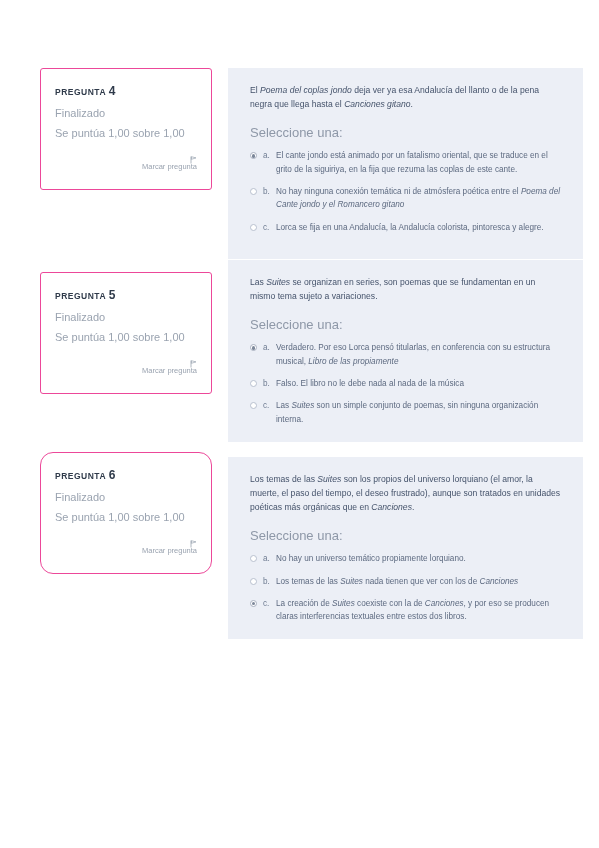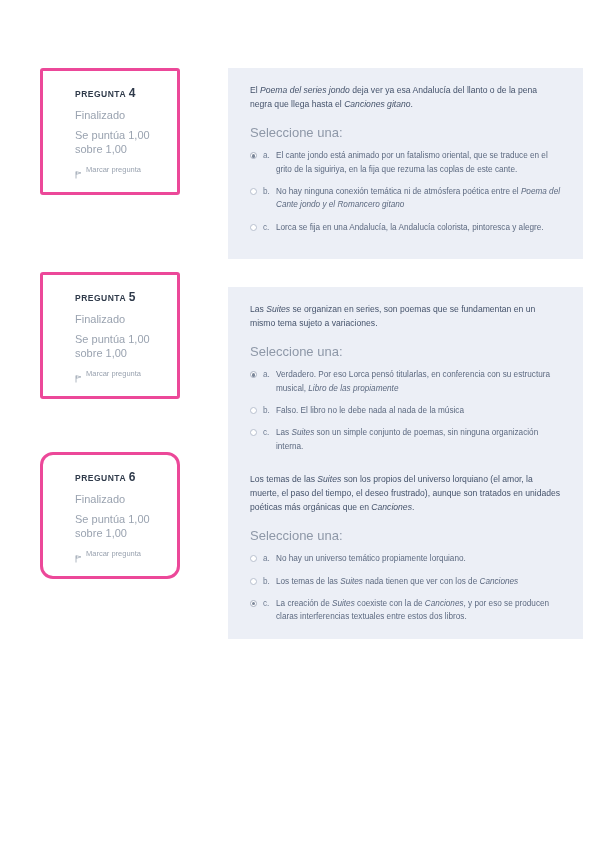--- a/index.html
+++ b/index.html
@@ -19,26 +19,26 @@
     position: relative;
     width: 599px;
     height: 848px;
     background: #ffffff;
   }
 
   
   .infocard {
     position: absolute;
     left: 40px;
-    width: 140px;
-    background: #ffffff;
-    border: 3px solid #ec4899;
+    width: 172px;
+    background: #ffffff;
+    border: 1px solid #ec4899;
     border-radius: 3px;
     box-sizing: border-box;
-    padding: 16px 14px 18px 32px;
+    padding: 16px 14px 18px 14px;
   }
   .q-title {
     font-size: 8.5px;
     font-weight: bold;
     letter-spacing: 0.5px;
     color: #2f3a4a;
     margin: 0 0 9px 0;
     line-height: 1.1;
   }
   .q-title .qnum {
@@ -47,23 +47,24 @@
     letter-spacing: 0;
   }
   .q-meta {
     font-size: 11px;
     color: #9aa3b0;
     margin: 0 0 7px 0;
     line-height: 1.2;
   }
   .q-flagrow {
     display: flex;
-    align-items: flex-start;
+    align-items: flex-end;
     gap: 4px;
     margin-top: 9px;
+    flex-direction: column;
   }
   .flag-icon {
     width: 7px;
     height: 8px;
     flex: 0 0 auto;
     display: block;
   }
   .q-flaglabel {
     font-size: 7.5px;
     color: #9aa3b0;
@@ -157,21 +158,21 @@
         <div class="q-meta">Se puntúa 1,00 sobre 1,00</div>
         <div class="q-flagrow">
           <span class="flag-icon"><svg viewBox="0 0 7 8" xmlns="http://www.w3.org/2000/svg">
               <path d="M1 0.5 L1 7.5" stroke="#9aa3b0" stroke-width="0.8" fill="none"></path>
               <path d="M1.4 0.7 L6 1.9 L1.4 3.3 Z" fill="none" stroke="#9aa3b0" stroke-width="0.7"></path>
             </svg></span>
           <span class="q-flaglabel">Marcar pregunta</span>
         </div>
       </div>
       <div class="qpanel" style="top: 68px; min-height: 191px;">
-        <div class="qtext">El <em>Poema del series jondo</em> deja ver ya esa Andalucía del llanto o de la pena negra que llega hasta el <em>Canciones gitano</em>.</div>
+        <div class="qtext">El <em>Poema del coplas jondo</em> deja ver ya esa Andalucía del llanto o de la pena negra que llega hasta el <em>Canciones gitano</em>.</div>
         <div class="select-label">Seleccione una:</div>
         <ul class="options">
           <li class="option">
             <span class="radio checked"></span>
             <span class="opt-letter">a.</span>
             <span class="opt-text">El cante jondo está animado por un fatalismo oriental, que se traduce en el grito de la siguiriya, en la fija que rezuma las coplas de este cante.</span>
           </li>
           <li class="option">
             <span class="radio"></span>
             <span class="opt-letter">b.</span>
@@ -189,21 +190,21 @@
         <div class="q-meta">Finalizado</div>
         <div class="q-meta">Se puntúa 1,00 sobre 1,00</div>
         <div class="q-flagrow">
           <span class="flag-icon"><svg viewBox="0 0 7 8" xmlns="http://www.w3.org/2000/svg">
               <path d="M1 0.5 L1 7.5" stroke="#9aa3b0" stroke-width="0.8" fill="none"></path>
               <path d="M1.4 0.7 L6 1.9 L1.4 3.3 Z" fill="none" stroke="#9aa3b0" stroke-width="0.7"></path>
             </svg></span>
           <span class="q-flaglabel">Marcar pregunta</span>
         </div>
       </div>
-      <div class="qpanel" style="top: 287px; min-height: 163px;">
+      <div class="qpanel" style="top: 260px; min-height: 163px;">
         <div class="qtext">Las <em>Suites</em> se organizan en series, son poemas que se fundamentan en un mismo tema sujeto a variaciones.</div>
         <div class="select-label">Seleccione una:</div>
         <ul class="options">
           <li class="option">
             <span class="radio checked"></span>
             <span class="opt-letter">a.</span>
             <span class="opt-text">Verdadero. Por eso Lorca pensó titularlas, en conferencia con su estructura musical, <em>Libro de las propiamente</em></span>
           </li>
           <li class="option">
             <span class="radio"></span>

